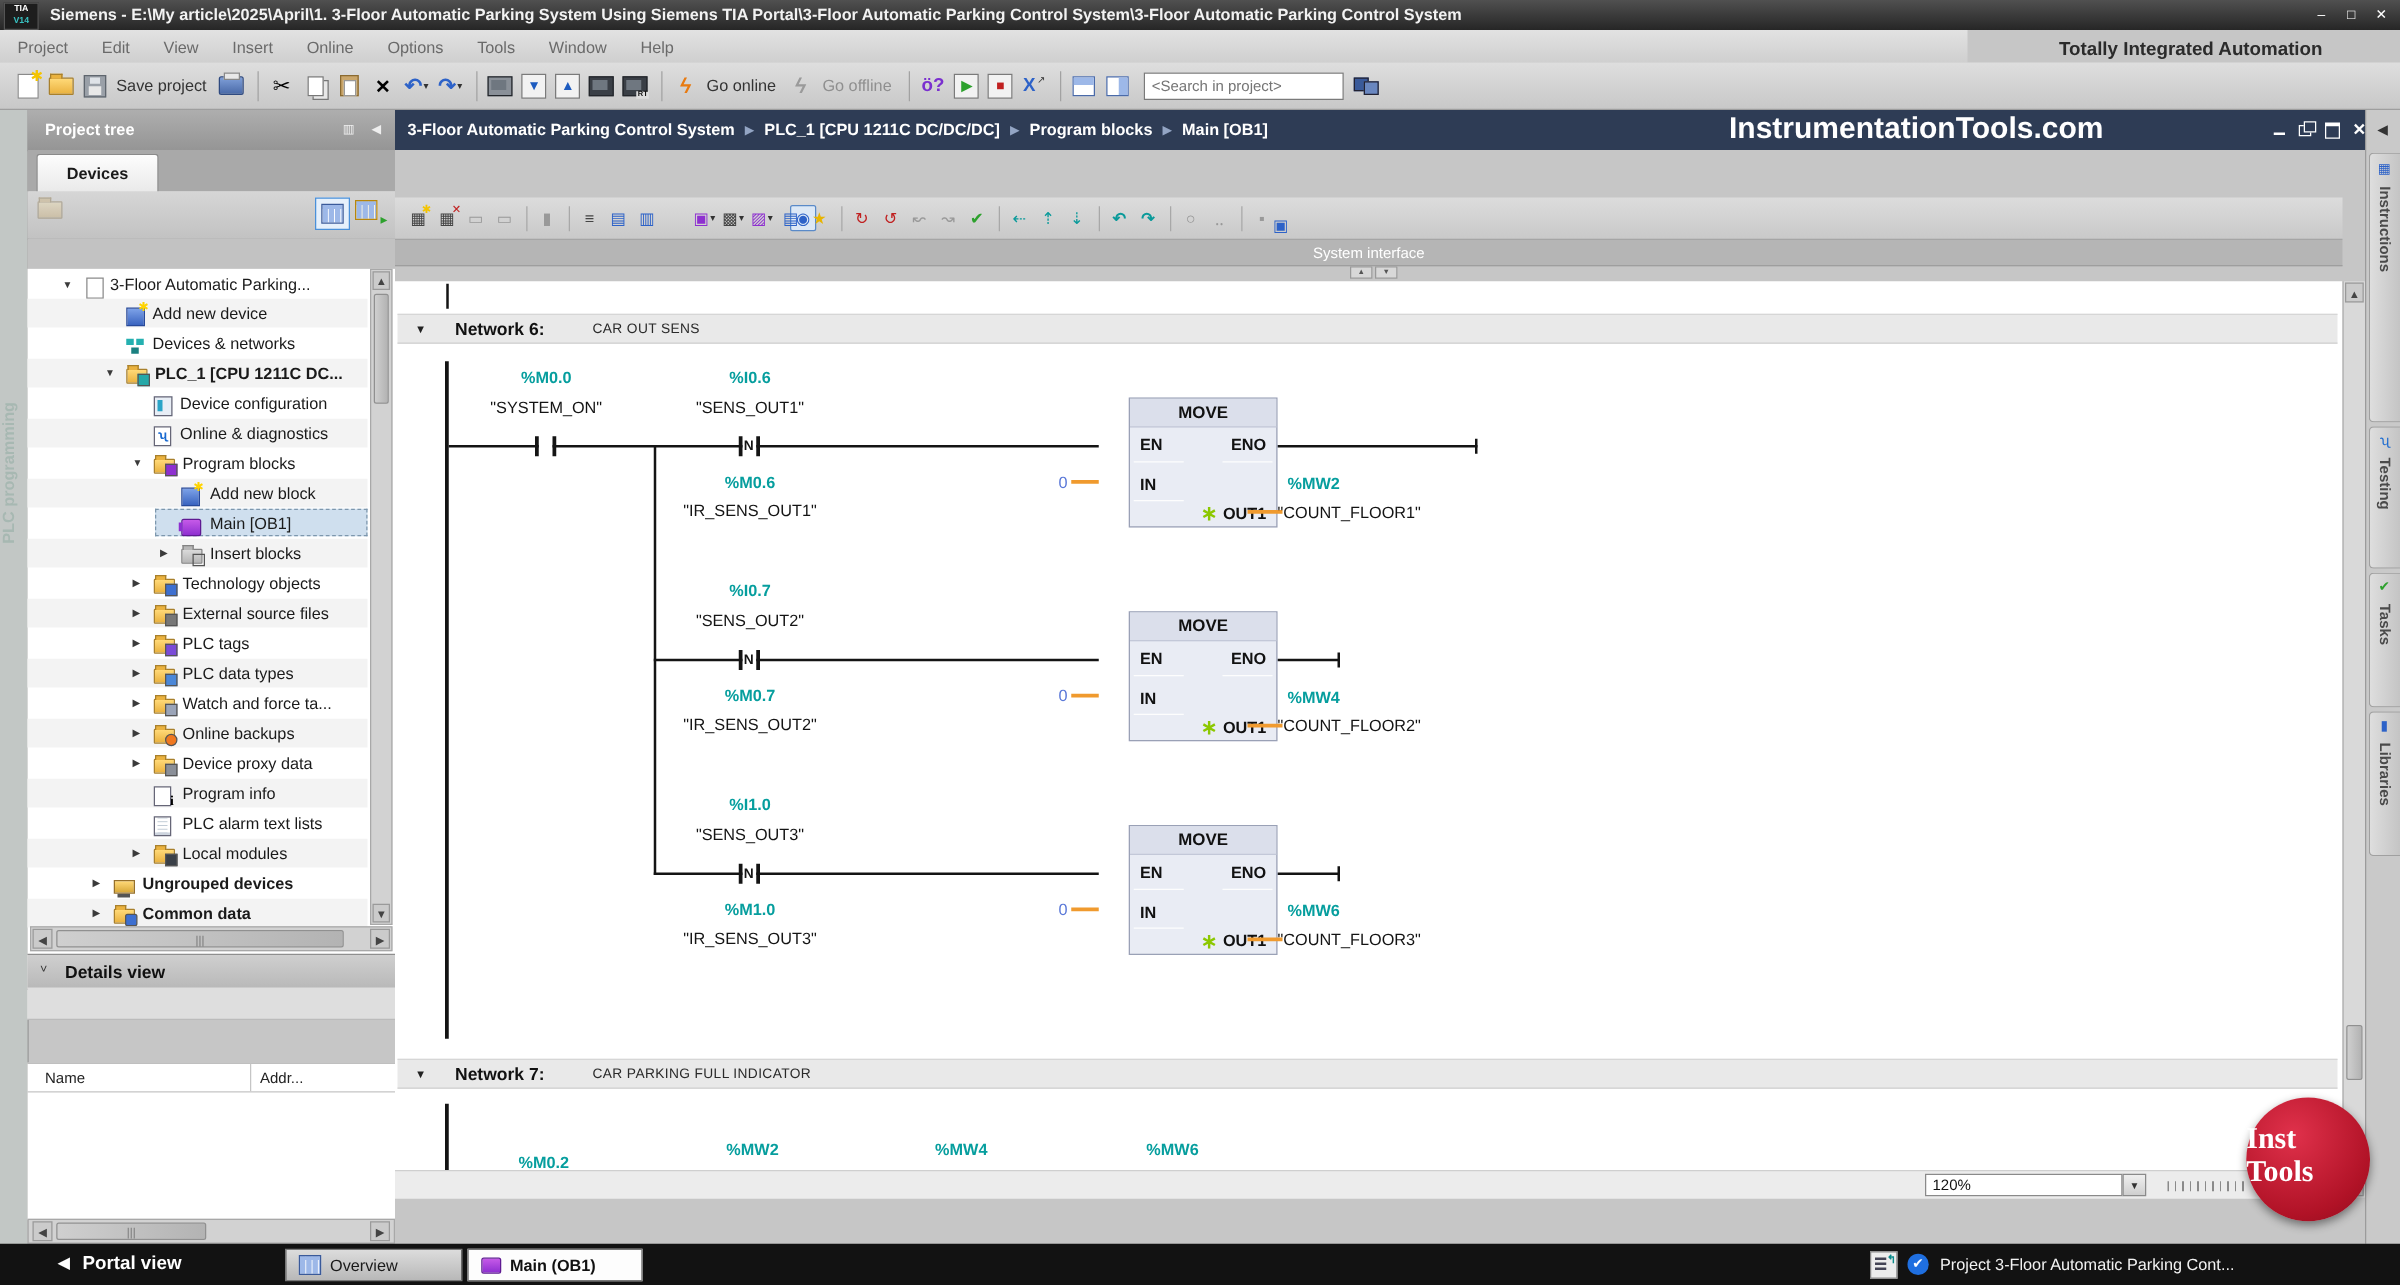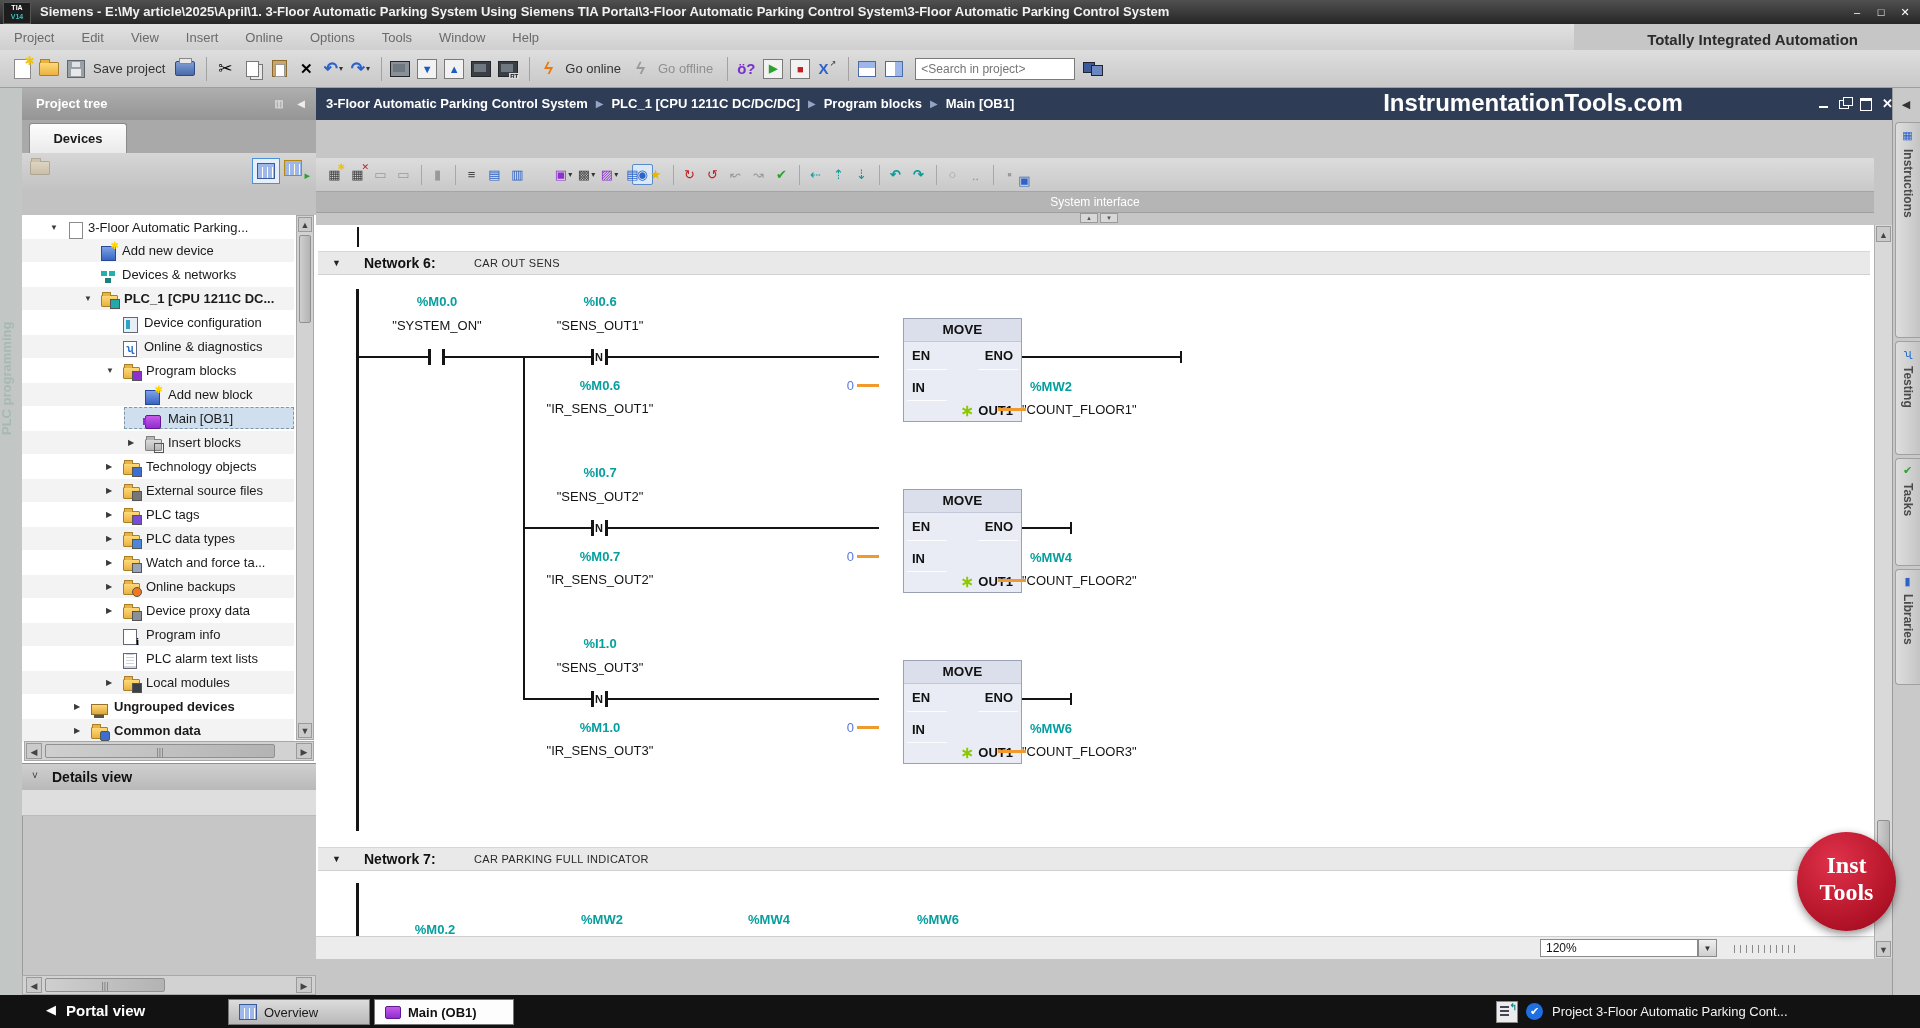--- a/index.html
+++ b/index.html
@@ -188,23 +188,23 @@
   #maintabbtn{left:374px;width:140px;background:#fdfdfd;border:1px solid #777;color:#111;font-weight:bold;}
   .ovico{width:16px;height:14px;background:#fff;border:1px solid #3a5a9a;margin-right:7px;
      background-image:linear-gradient(#9db8e8 3px,transparent 3px),linear-gradient(90deg,#9db8e8 4px,transparent 4px);background-size:100% 100%,5px 100%;}
   .mnico{width:14px;height:11px;background:linear-gradient(#c65ae8,#8e2fd0);border:1px solid #5f1a92;border-radius:2px;margin-right:7px;position:relative;}
   #statusico{left:1496px;top:6px;width:20px;height:20px;background:#ececec;border:1px solid #888;}
   #statusico::before{content:"";position:absolute;left:3px;top:4px;width:9px;height:2px;background:#445;box-shadow:0 4px 0 #445,0 8px 0 #445;}
   #statusico::after{content:"↰";position:absolute;right:0;top:0;color:#0a8a8a;font-size:9px;font-weight:bold;}
   #statuschk{left:1526px;top:8px;width:17px;height:17px;border-radius:50%;background:#1f6fe0;color:#fff;font-size:11px;text-align:center;line-height:17px;}
   #statustext{left:1552px;top:9px;font-size:13px;color:#f2f2f2;white-space:nowrap;}
   
-  #logo{left:1797px;top:832px;width:99px;height:99px;border-radius:50%;
+  #logo{left:1797px;top:878px;width:99px;height:99px;border-radius:50%;
      background:radial-gradient(circle at 38% 30%,#e0314b,#b01226 70%,#8c0d1e);
-     box-shadow:0 3px 8px rgba(0,0,0,.45);z-index:50;text-align:center;color:#fff;
+     box-shadow:0 3px 8px rgba(0,0,0,.45);z-index:50;color:#fff;
      font-family:"Liberation Serif",serif;font-weight:bold;}
   #logo .l1{margin-top:20px;font-size:24px;line-height:26px;}
   #logo .l2{font-size:24px;line-height:28px;}
 </style>
 </head>
 <body>
 
 <div id="app">
 
   <div class="abs" id="titlebar">
@@ -487,20 +487,27 @@
         </div>
       <div class="sbarr abs" style="right:1px;top:1px;width:16px;height:16px;line-height:16px;">▶</div>
     </div>
   </div>
 
   <div class="abs" id="dvheader">
     <span class="abs" style="left:10px;top:6px;font-size:10px;color:#333;">˅</span>
     <span class="t">Details view</span>
   </div>
   <div class="abs" id="dvlight"></div>
+  <div class="abs" id="dvtable">
+    <div id="dvcols">
+      <span class="abs" style="left:14px;top:4px;">Name</span>
+      <span class="abs" style="left:178px;top:0;width:1px;height:22px;background:#c5c5c5;"></span>
+      <span class="abs" style="left:186px;top:4px;">Addr...</span>
+    </div>
+  </div>
 
   <div class="abs sb" style="left:22px;top:975px;width:294px;height:20px;">
     <div class="sbarr abs" style="left:3px;top:1px;width:16px;height:16px;line-height:16px;">◀</div>
     <div class="sbthumb abs" style="left:22px;top:2px;width:120px;height:14px;">
         <span style="display:block;text-align:center;font-size:9px;color:#777;line-height:14px;">|||</span>
       </div>
     <div class="sbarr abs" style="right:3px;top:1px;width:16px;height:16px;line-height:16px;">▶</div>
   </div>
 
   <div class="abs" id="editorbg"></div>

